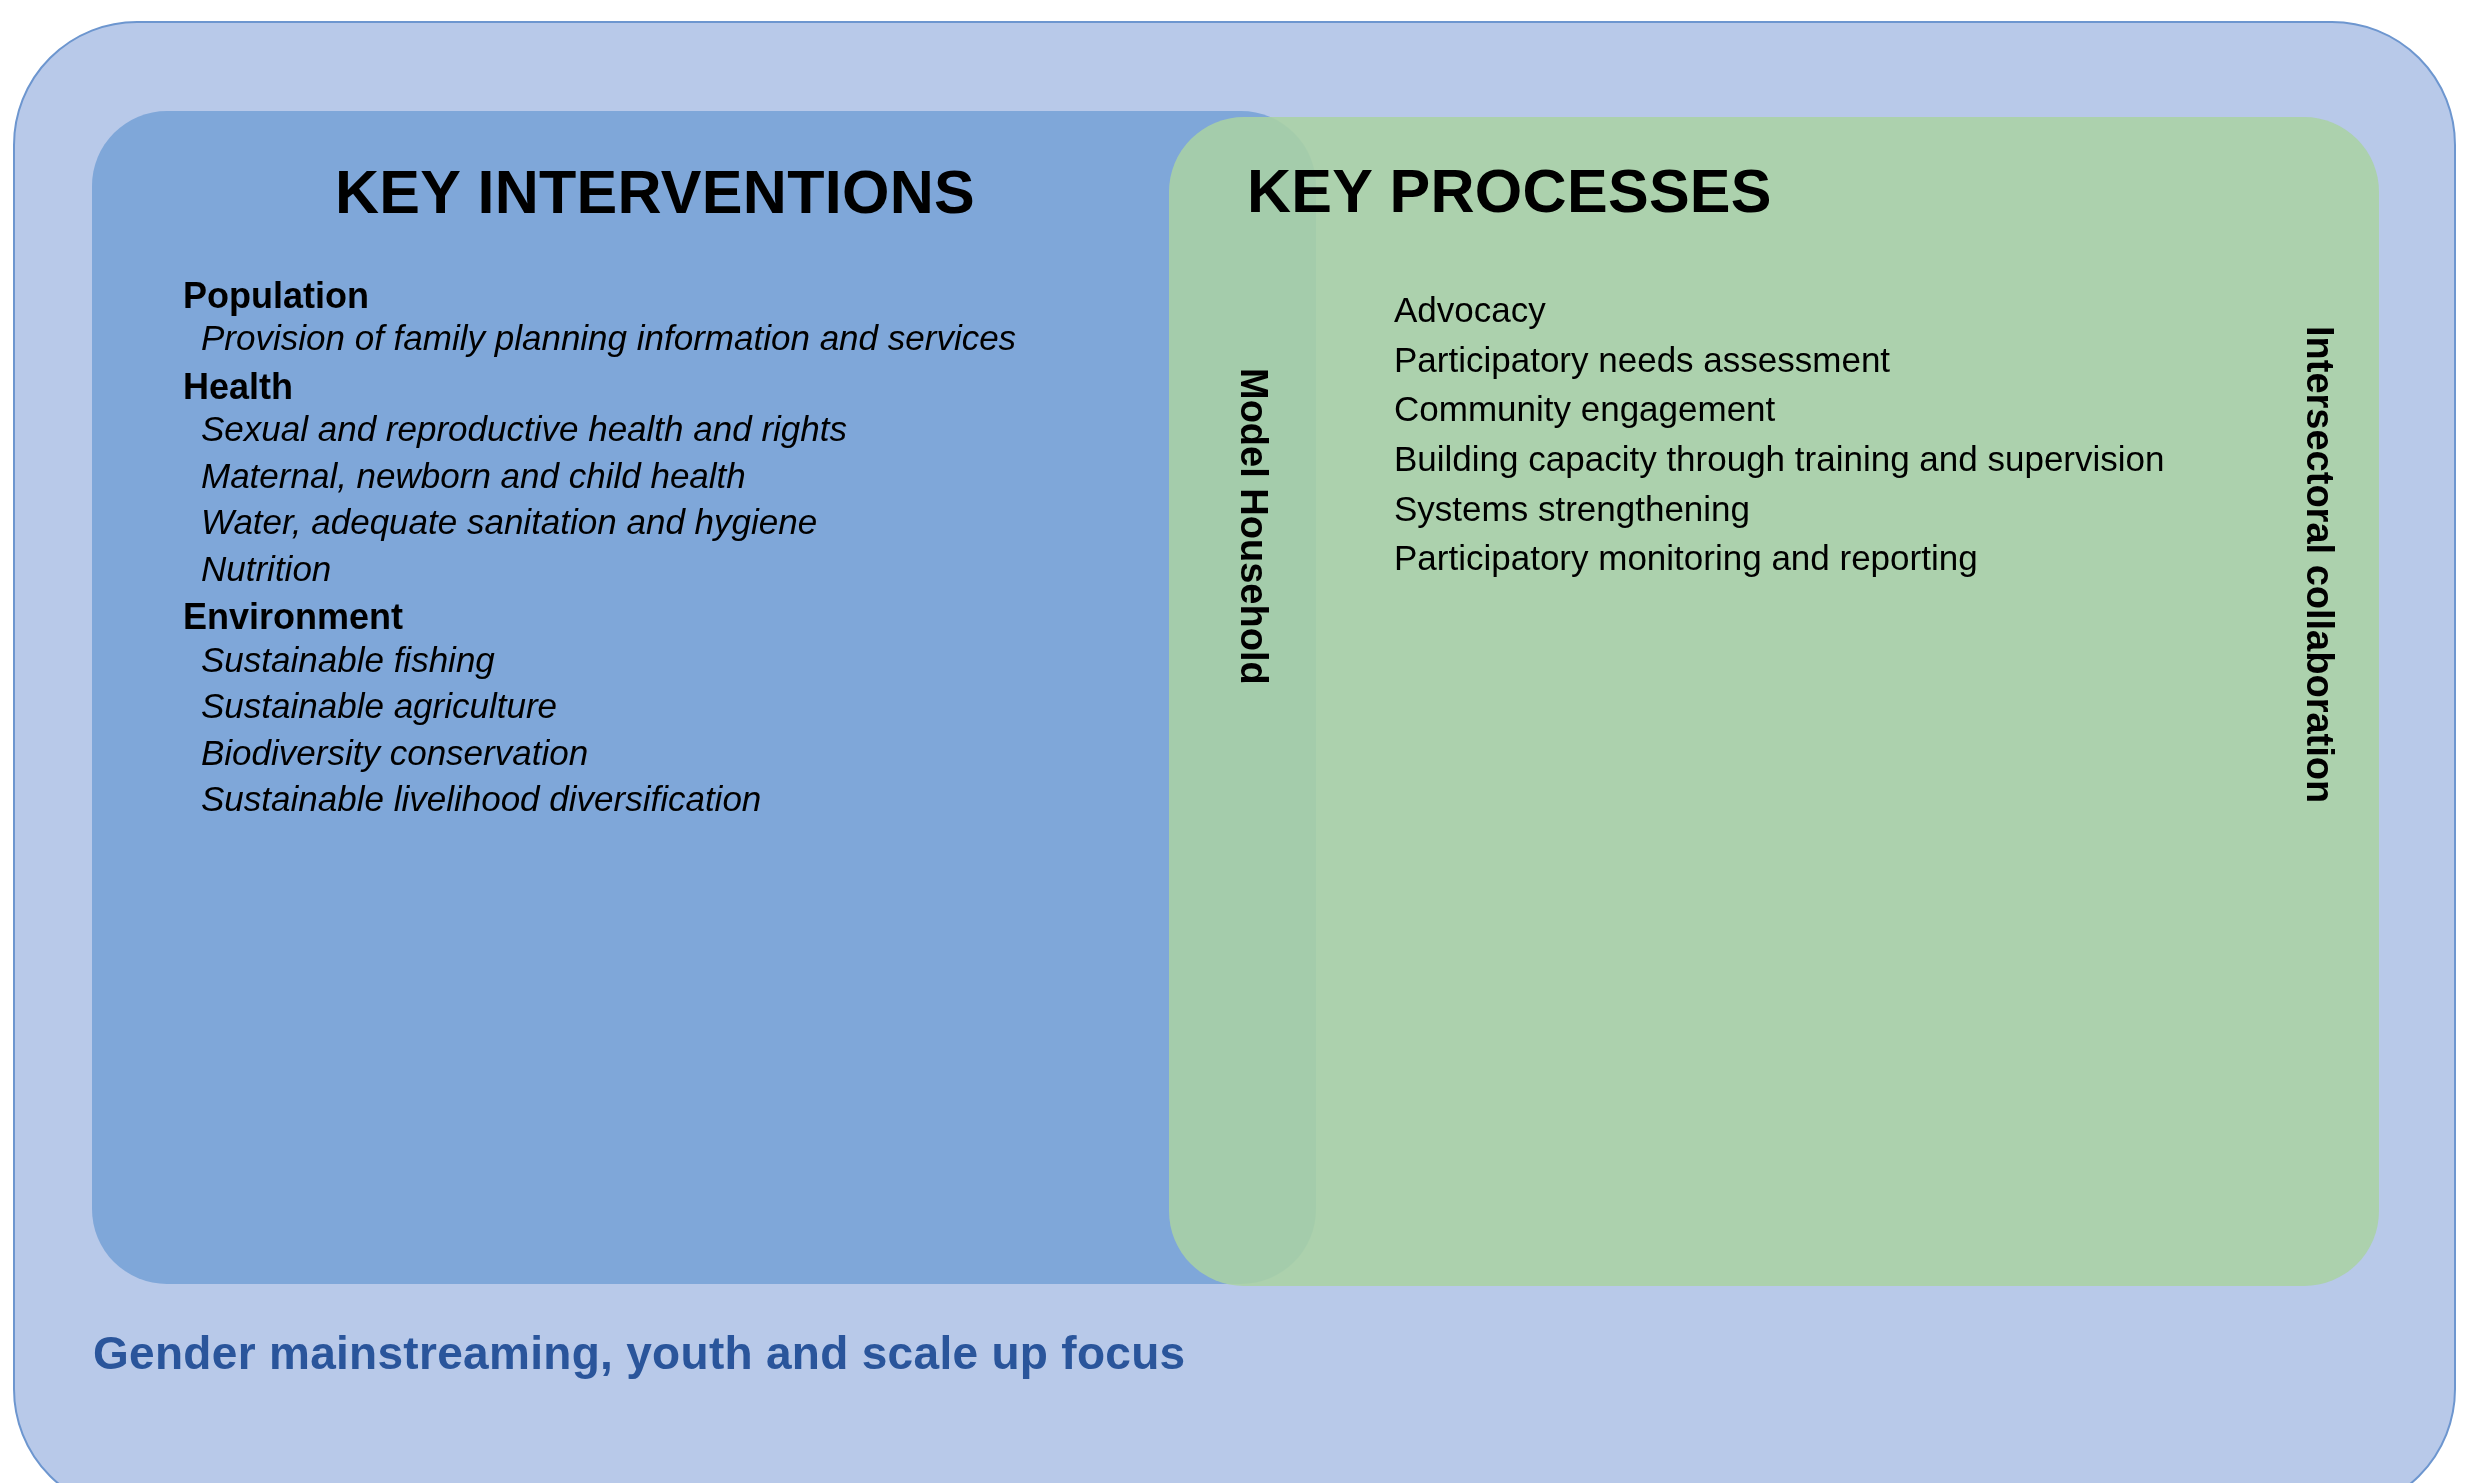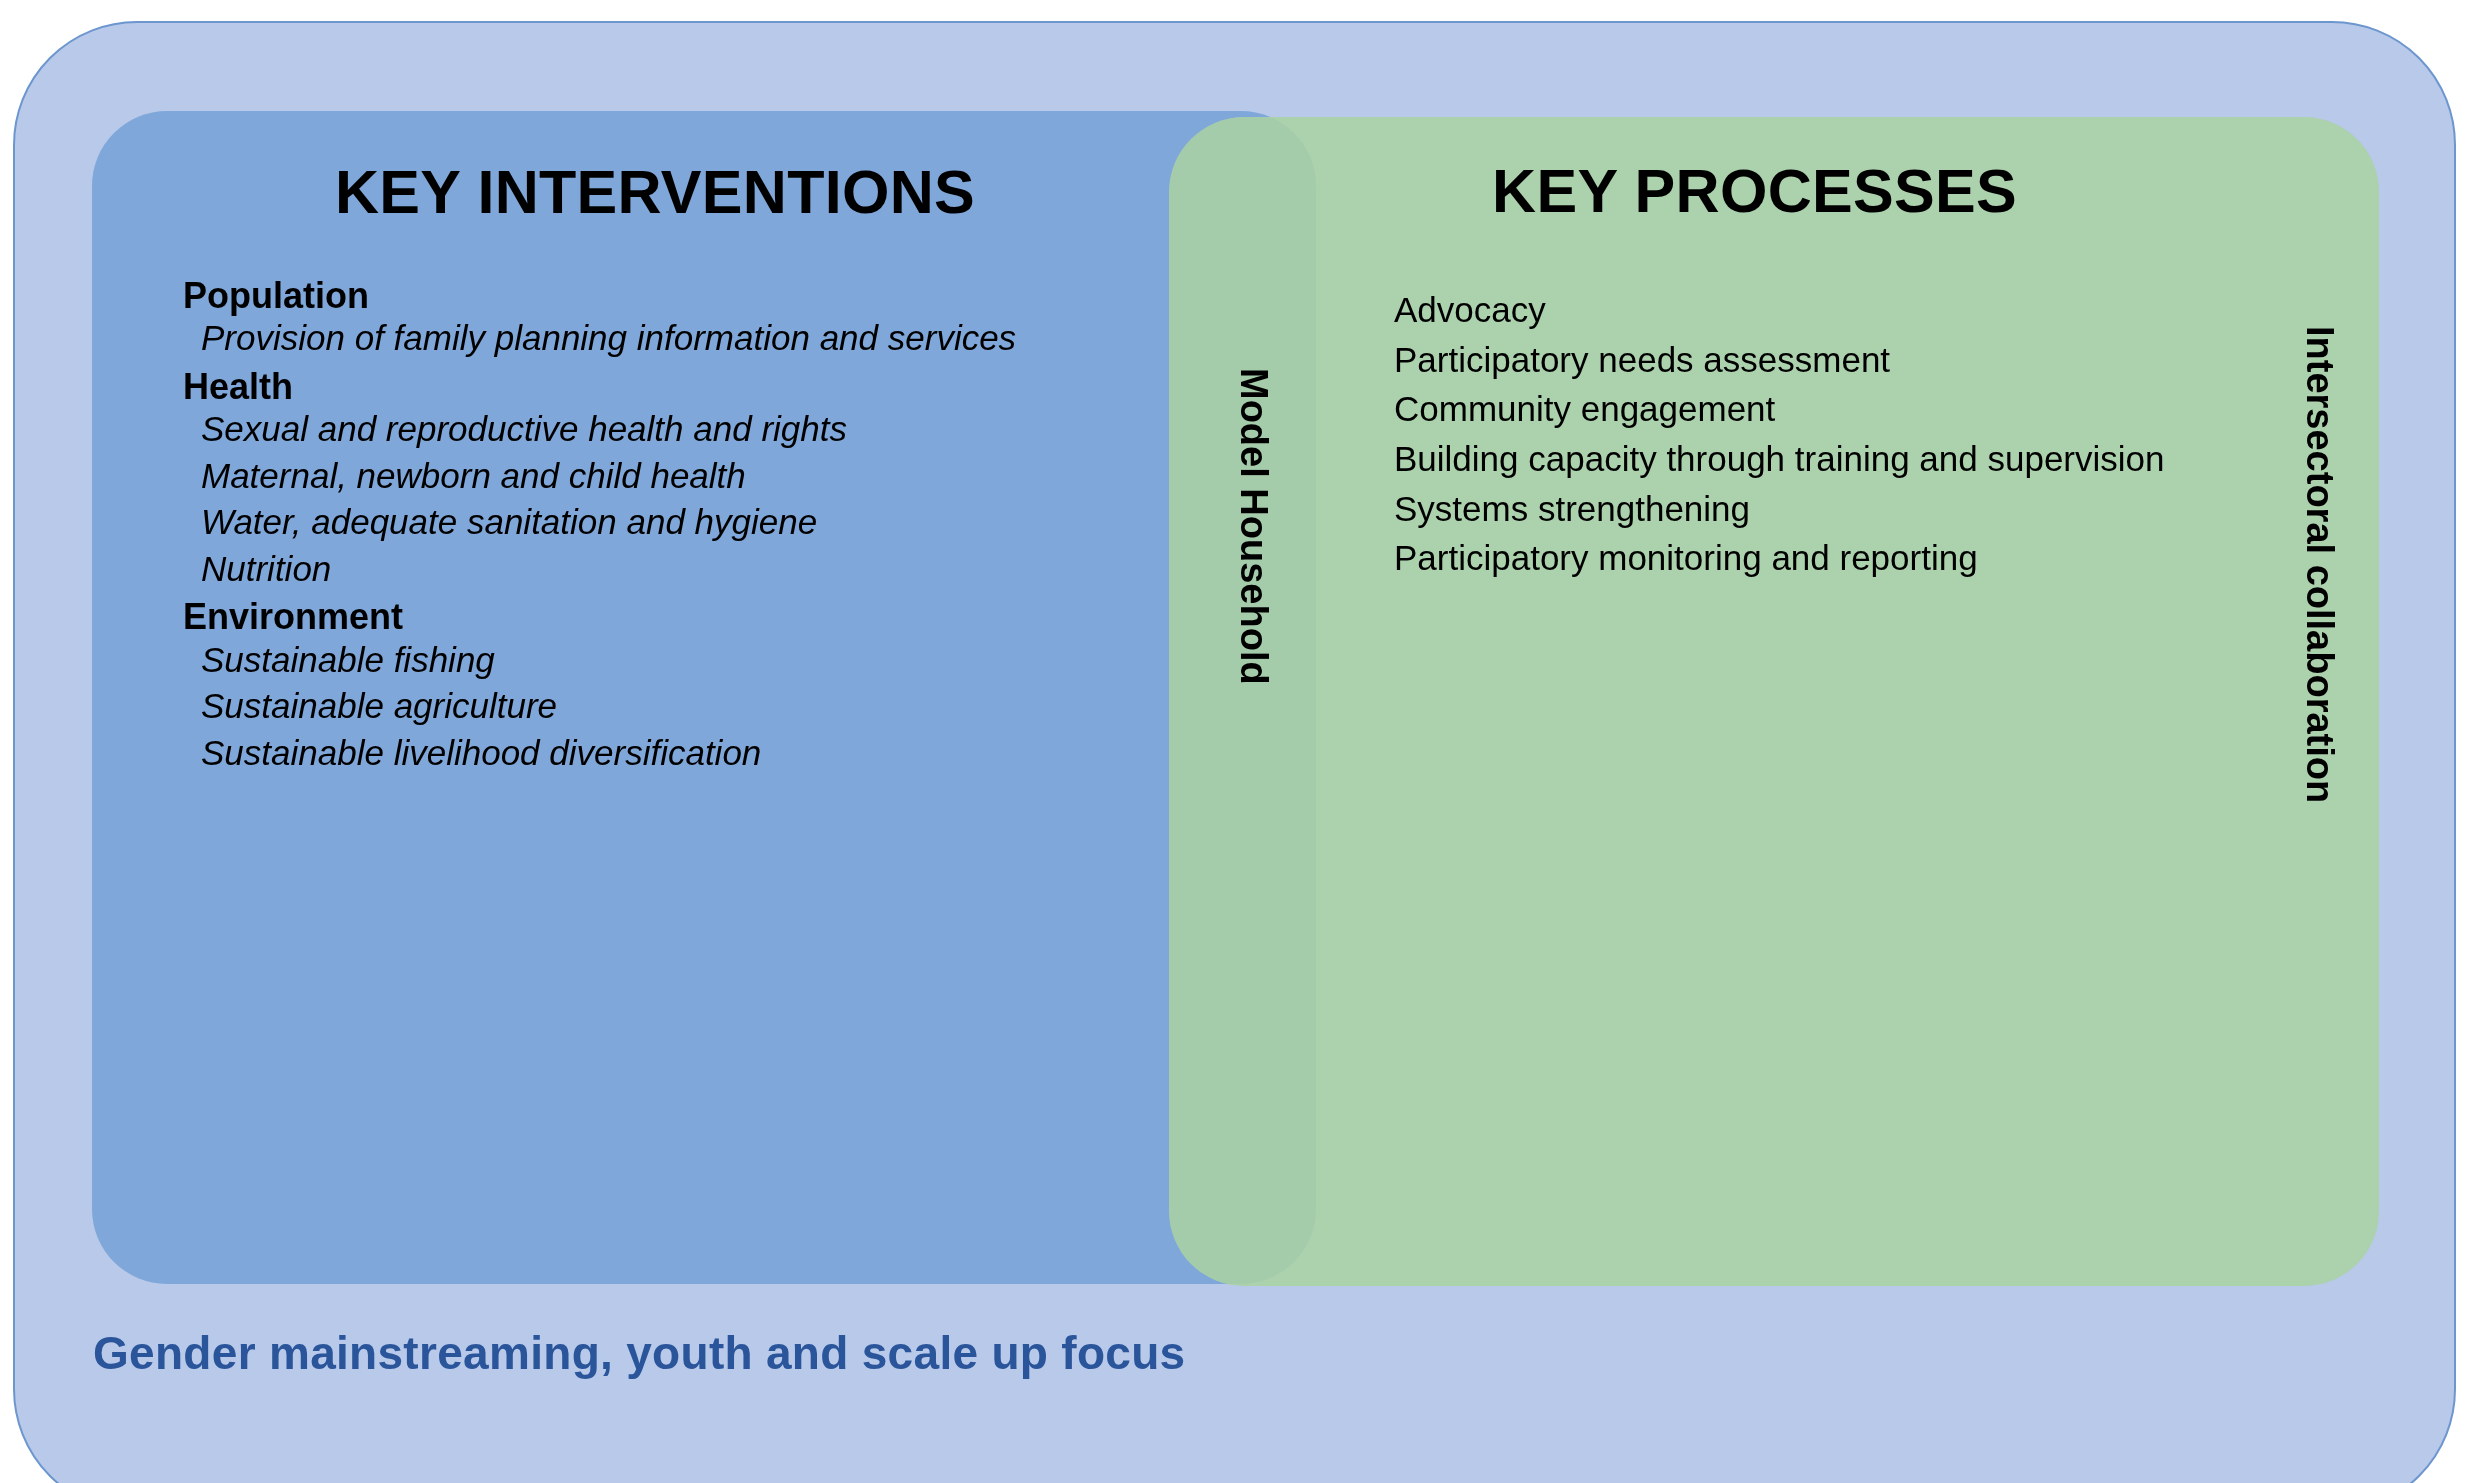--- a/index.html
+++ b/index.html
@@ -73,21 +73,20 @@
     left: 0;
     right: 0;
     top: 46px;
     text-align: center;
     padding-right: 98px;
   }
   .title-processes {
     left: 0;
     right: 0;
     top: 39px;
-    text-align: center;
     padding-left: 78px;
     padding-right: 117px;
   }
 
   
   .content-interventions {
     position: absolute;
     left: 91px;
     top: 166px;
     width: 977px;
@@ -208,20 +207,21 @@
             <li class="item">Water, adequate sanitation and hygiene</li>
             <li class="item">Nutrition</li>
           </ul>
         </div>
 
         <div class="group">
           <div class="group-heading">Environment</div>
           <ul class="group-items">
             <li class="item">Sustainable fishing</li>
             <li class="item">Sustainable agriculture</li>
+            <li class="item">Biodiversity conservation</li>
             <li class="item">Sustainable livelihood diversification</li>
           </ul>
         </div>
 
       </div>
     </div>
 
     <div class="panel-processes">
       <div class="panel-title title-processes">KEY PROCESSES</div>
 

